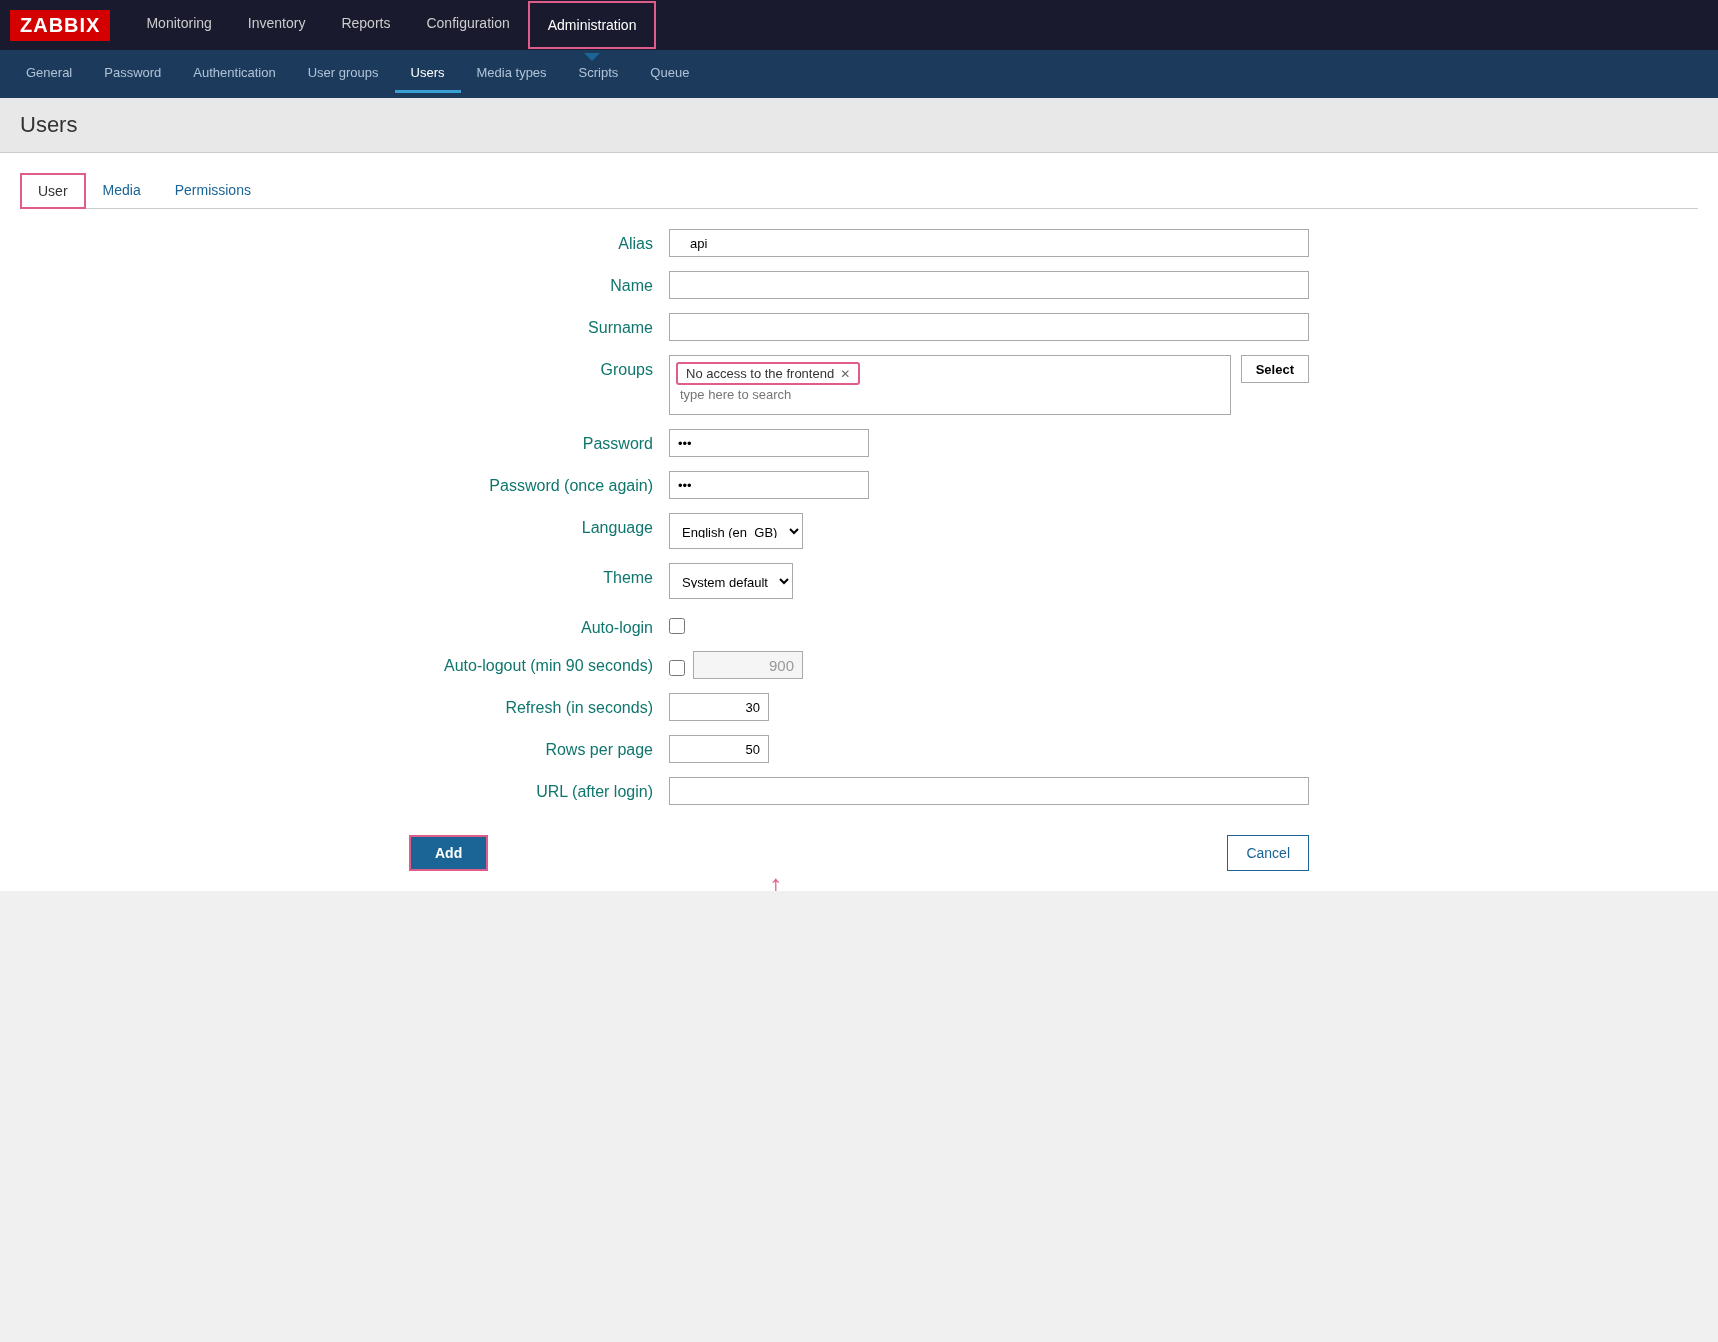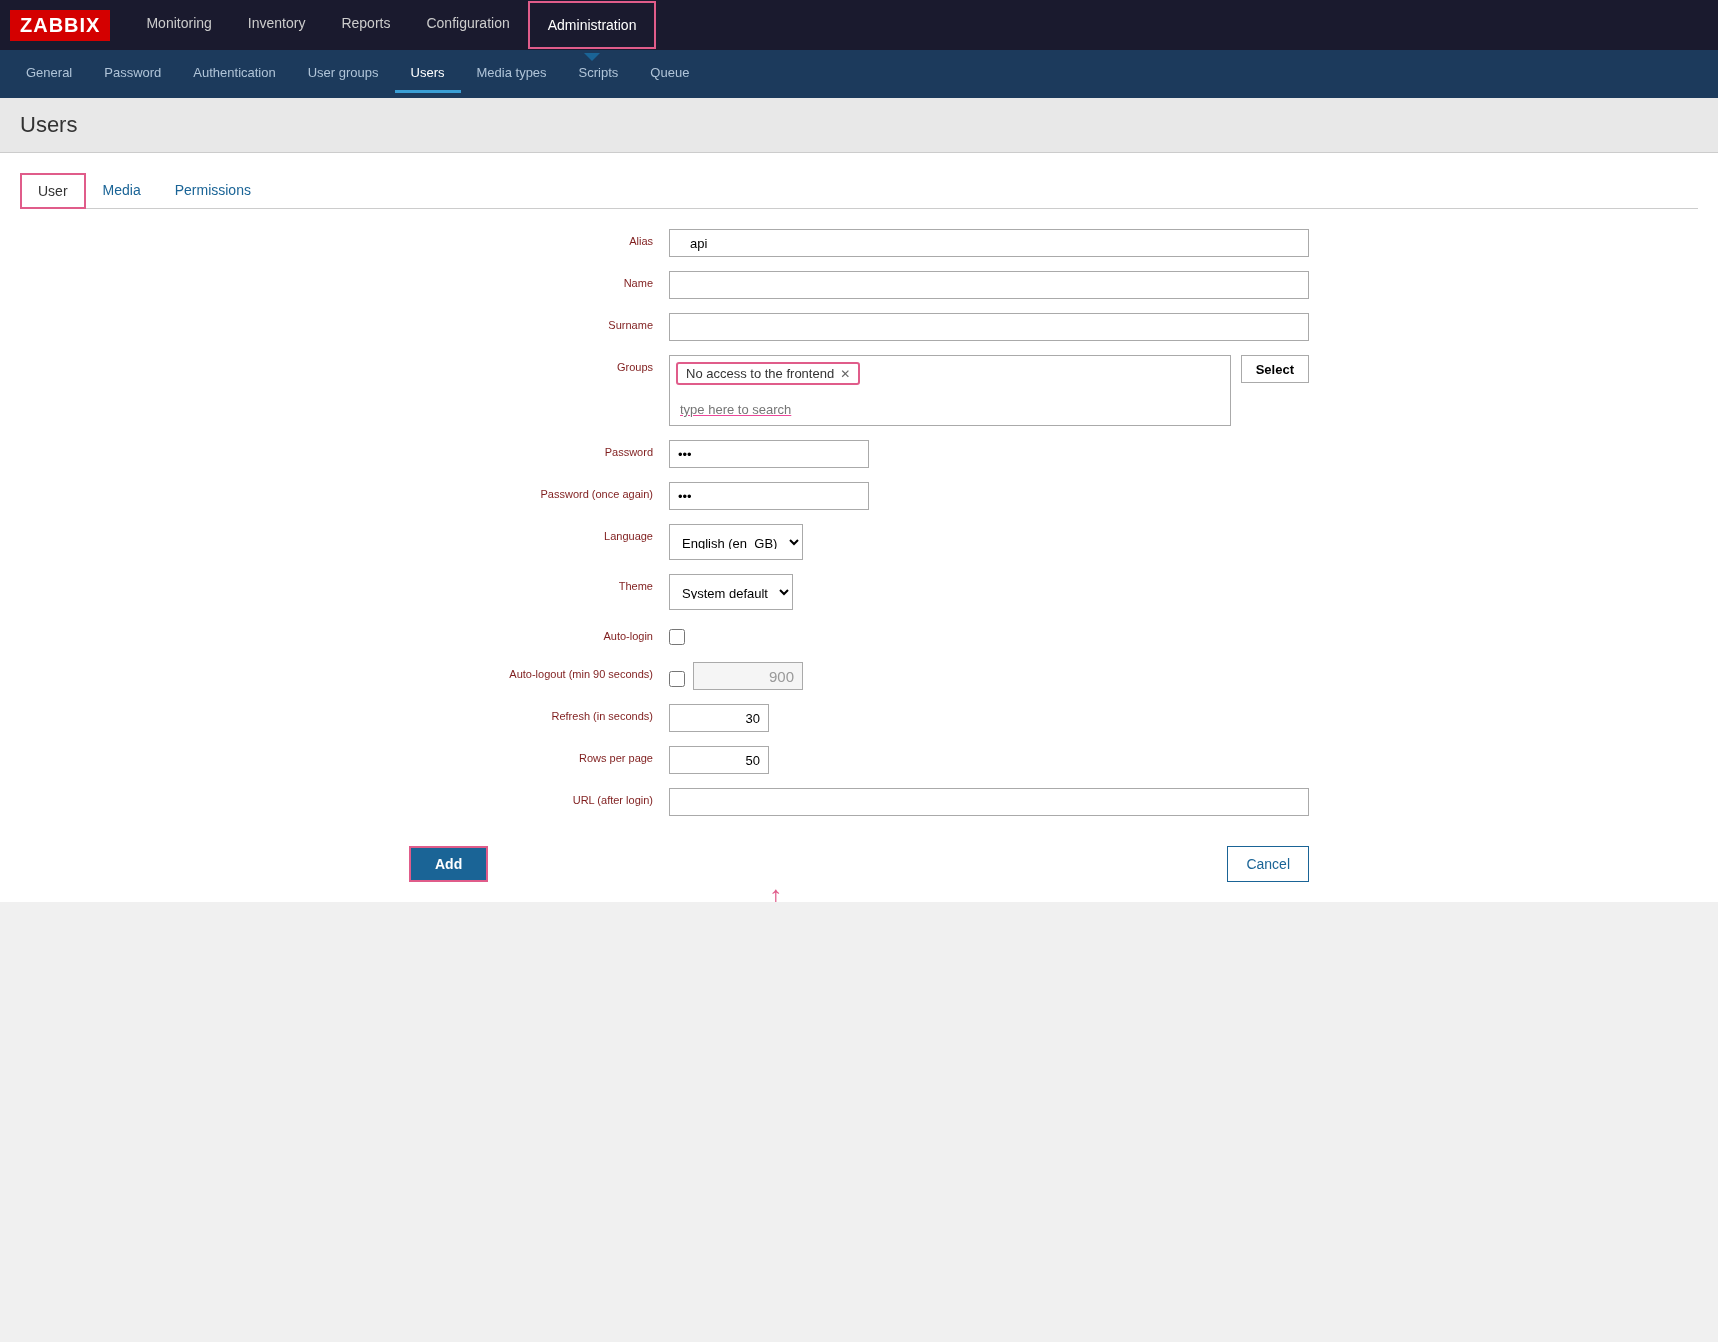--- a/index.html
+++ b/index.html
@@ -102,22 +102,22 @@
     .form-row {
       display: flex;
       align-items: flex-start;
       margin-bottom: 14px;
     }
     .form-label {
       width: 260px;
       text-align: right;
       padding-right: 16px;
       padding-top: 6px;
-      color: #7f1d1d;
-      font-size: 11px;
+      color: #0f766e;
+      font-size: 16px;
       flex-shrink: 0;
     }
     .form-control {
       flex: 1;
     }
     .form-input {
       width: 100%;
       max-width: 650px;
       padding: 5px 20px;
       border: 1px solid #aaa;
@@ -153,21 +153,21 @@
 
     
     .groups-container {
       width: 100%;
       max-width: 650px;
       border: 1px solid #aaa;
       padding: 6px;
       min-height: 60px;
       display: flex;
       flex-direction: column;
-      gap: 15px;
+      gap: 0;
     }
     .group-tag {
       display: inline-flex;
       align-items: center;
       background: white;
       border: 2px solid #e05c8a;
       border-radius: 3px;
       padding: 2px 8px;
       font-size: 13px;
       color: #333;
@@ -179,21 +179,20 @@
       color: #666;
       font-size: 12px;
     }
     .groups-search {
       border: none;
       outline: none;
       font-size: 13px;
       color: #ec4899;
       width: 100%;
       padding: 2px 4px;
-      text-decoration: underline;
     }
     .select-btn {
       margin-left: 10px;
       padding: 5px 14px;
       background: white;
       border: 1px solid #aaa;
       cursor: pointer;
       font-size: 13px;
       height: 28px;
       white-space: nowrap;

